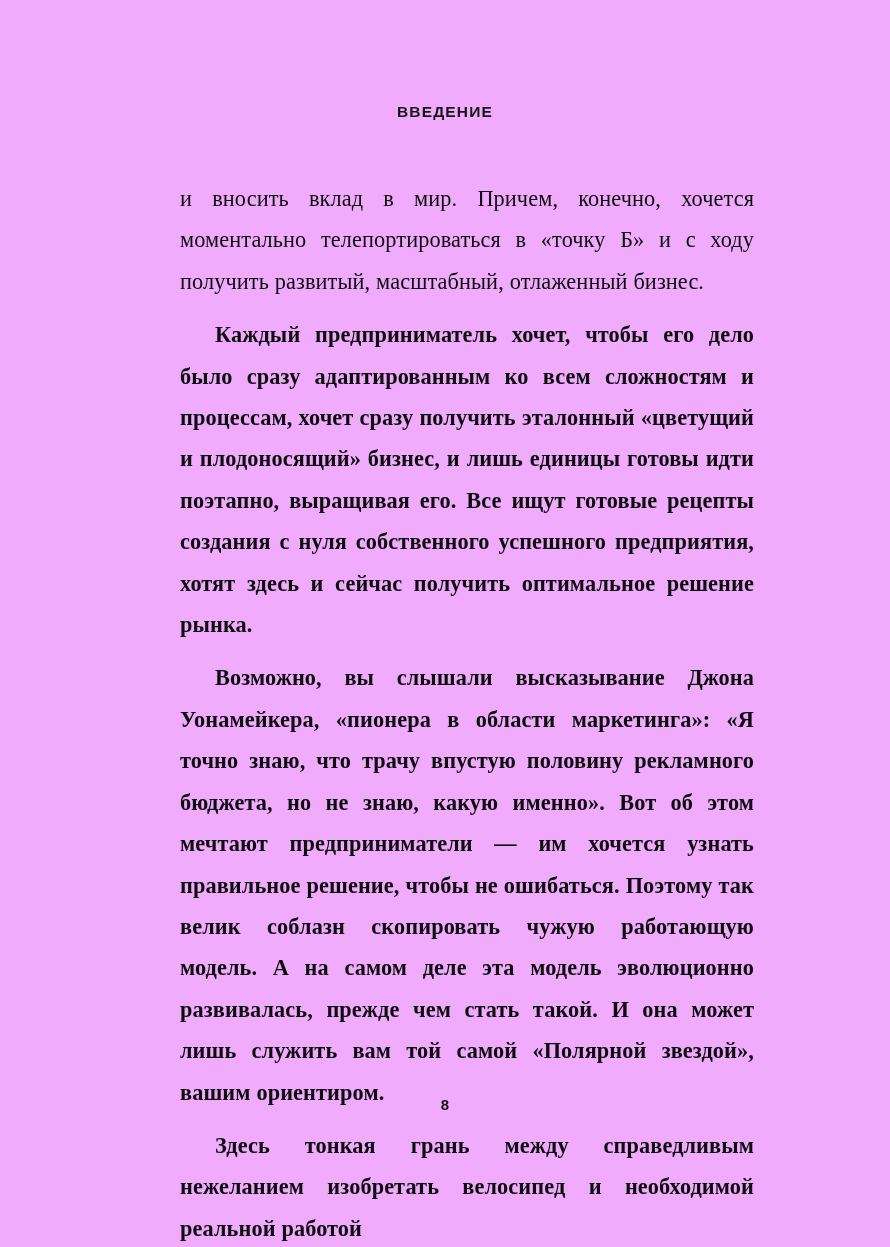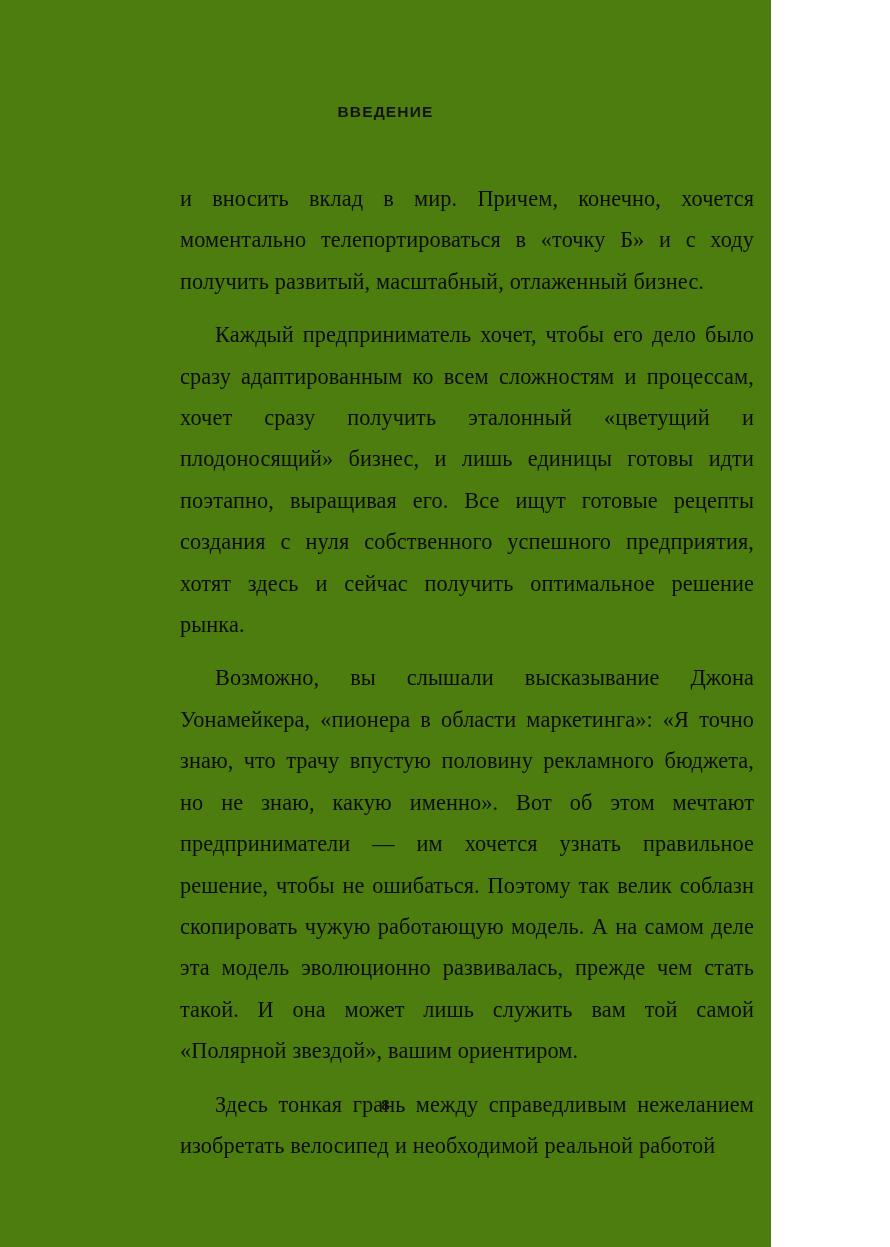--- a/index.html
+++ b/index.html
@@ -4,23 +4,23 @@
 <title>Книжная страница</title>
 <style>
   html, body {
     margin: 0;
     padding: 0;
     background: #ffffff;
   }
 
   .page {
     position: relative;
-    width: 771px;
+    width: 890px;
     height: 1247px;
-    background: #4d7c0f;
+    background: #f0abfc;
     overflow: hidden;
     box-sizing: border-box;
     font-family: "Liberation Serif", "DejaVu Serif", serif;
     color: #0d0d0d;
   }
 
   
   .running-head {
     position: absolute;
     top: 104px;
@@ -51,20 +51,21 @@
     line-height: 41.4px;
     letter-spacing: 0.1px;
     word-spacing: 0.2px;
     color: #0d0d0d;
     hyphens: manual;
     -webkit-hyphens: manual;
   }
 
   .body-paragraph.indent {
     text-indent: 35px;
+    font-weight: bold;
   }
 
   .body-paragraph + .body-paragraph {
     margin-top: 0;
   }
 
   
   .body-paragraph:last-of-type {
     margin-bottom: 0;
   }

